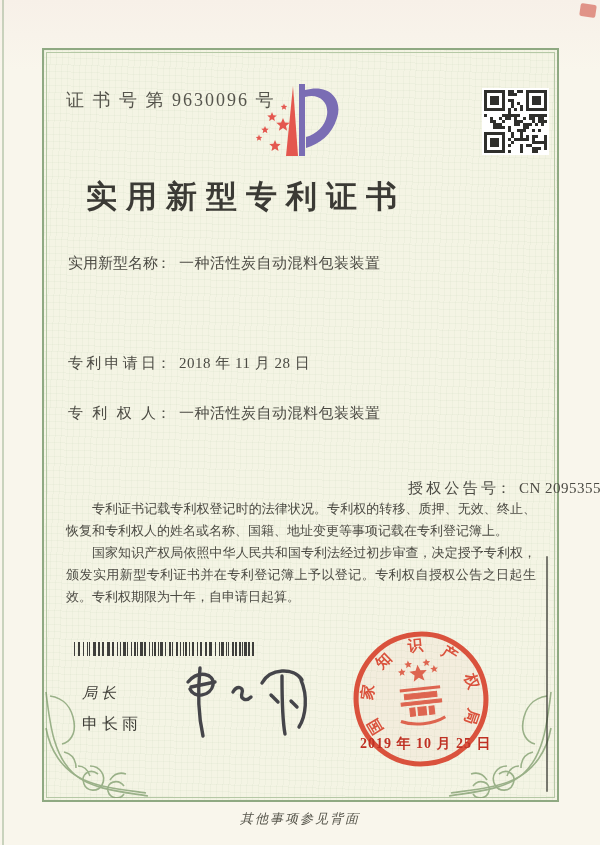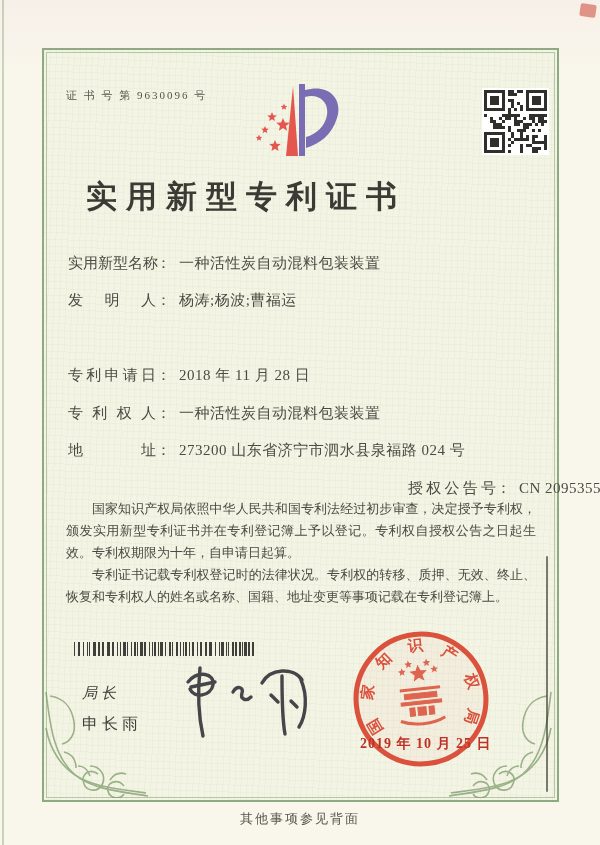--- a/index.html
+++ b/index.html
@@ -6,21 +6,21 @@
   .page{position:relative;width:600px;height:845px;margin:0 auto;overflow:hidden;
         background:linear-gradient(180deg,#f7f0e8 0,#f9f6ec 70px,#f9f6ec 100%);
         font-family:"Liberation Serif","DejaVu Serif",serif;color:#47463f;}
   .edge-strip{position:absolute;left:2px;top:0;width:2px;height:845px;background:rgba(130,160,120,.4);}
   .frame{position:absolute;left:42px;top:48px;width:513px;height:750px;border:2px solid #8fa982;
          background:
            repeating-linear-gradient(92deg, rgba(150,180,140,.07) 0 1px, transparent 1px 6px),
            repeating-linear-gradient(2deg, rgba(150,180,140,.07) 0 1px, transparent 1px 7px),
            #f4f4e4;}
   .frame-inner{position:absolute;inset:2px;border:1px solid #b5c8a5;pointer-events:none;}
-  .cert-no{position:absolute;left:66px;top:88px;font-size:11px;letter-spacing:2px;color:#55544c;}
+  .cert-no{position:absolute;left:66px;top:88px;font-size:18px;letter-spacing:2px;color:#55544c;}
   .logo{position:absolute;left:256px;top:84px;width:92px;height:82px;}
   .qr{position:absolute;left:482px;top:88px;width:63px;height:63px;background:#fff;padding:2px;}
   .title{position:absolute;left:0;top:176px;width:492px;margin:0;text-align:center;
          font-size:31px;font-weight:600;letter-spacing:9px;color:#3b3a35;}
   .f-row{position:absolute;left:68px;font-size:15px;color:#4b4a43;white-space:nowrap;}
   .lab{display:inline-block;width:88px;text-align:justify;text-align-last:justify;}
   .colon{display:inline-block;margin-right:8px;}
   .val{letter-spacing:.5px;}
   .grant-right{position:absolute;left:340px;top:0;white-space:nowrap;}
   .paras{position:absolute;left:66px;top:498px;width:470px;font-size:13px;line-height:22px;
@@ -29,21 +29,21 @@
   .barcode{position:absolute;left:74px;top:642px;width:182px;height:14px;}
   .director{position:absolute;left:82px;top:684px;font-size:15px;letter-spacing:4px;color:#3f3e38;font-style:italic;}
   .director-name{position:absolute;left:82px;top:714px;font-size:16px;letter-spacing:4px;color:#3f3e38;}
   .sig{position:absolute;left:170px;top:656px;width:155px;height:92px;}
   .seal{position:absolute;left:350px;top:628px;width:142px;height:142px;transform:rotate(-6deg);opacity:.92;}
   .seal-char{font-size:15px;font-weight:bold;fill:#d8452f;font-family:"Liberation Serif",serif;}
   .seal-date{position:absolute;left:360px;top:735px;font-size:14px;font-weight:600;color:#bf3124;
              letter-spacing:1px;z-index:6;}
   .page-num{position:absolute;left:0;top:777px;width:600px;text-align:center;font-size:12px;color:#4b4a43;letter-spacing:1px;}
   .back-note{position:absolute;left:0;top:810px;width:600px;text-align:center;font-size:13px;
-             color:#57564c;letter-spacing:2px;}
+             color:#57564c;letter-spacing:2px;font-style:italic;}
   .ornament{position:absolute;width:112px;height:108px;z-index:2;}
   .orn-left{left:40px;top:690px;}
   .orn-right{left:445px;top:690px;transform:scaleX(-1);}
   .scan-line{position:absolute;left:546px;top:556px;width:2px;height:236px;background:rgba(45,45,40,.62);
              border-radius:1px;z-index:8;}
   .red-smudge{position:absolute;left:580px;top:4px;width:16px;height:13px;background:rgba(205,70,55,.55);
               border-radius:2px;transform:rotate(8deg);}
   svg{display:block;}
 </style>
 </head>
@@ -191,39 +191,33 @@
         <rect x="3" y="45" width="15" height="15" fill="#ffffff"></rect>
         <rect x="6" y="48" width="9" height="9" fill="#2f2f2c"></rect>
       </g>
   </svg>
 
   <h1 class="title">实用新型专利证书</h1>
 
   <div class="f-row" style="top:254px">
     <span class="lab">实用新型名称</span><span class="colon">：</span><span class="val">一种活性炭自动混料包装装置</span>
   </div>
-  <div class="f-row" style="top:291px">
-    <span class="lab">发明人</span><span class="colon">：</span><span class="val">杨涛;杨波;曹福运</span>
-  </div>
-  <div class="f-row" style="top:366px">
+  <div class="f-row" style="top:354px">
     <span class="lab">专利申请日</span><span class="colon">：</span><span class="val">2018 年 11 月 28 日</span>
   </div>
   <div class="f-row" style="top:404px">
     <span class="lab">专利权人</span><span class="colon">：</span><span class="val">一种活性炭自动混料包装装置</span>
   </div>
-  <div class="f-row" style="top:441px">
-    <span class="lab">地址</span><span class="colon">：</span><span class="val">273200 山东省济宁市泗水县泉福路 024 号</span>
-  </div>
   <div class="f-row" style="top:479px">
     <span class="grant-right"><span class="lab">授权公告号</span><span class="colon">：</span><span class="val">CN 209535519 U</span></span>
   </div>
 
   <div class="paras">
+    <p>专利证书记载专利权登记时的法律状况。专利权的转移、质押、无效、终止、恢复和专利权人的姓名或名称、国籍、地址变更等事项记载在专利登记簿上。</p>
     <p>国家知识产权局依照中华人民共和国专利法经过初步审查，决定授予专利权，颁发实用新型专利证书并在专利登记簿上予以登记。专利权自授权公告之日起生效。专利权期限为十年，自申请日起算。</p>
-    <p>专利证书记载专利权登记时的法律状况。专利权的转移、质押、无效、终止、恢复和专利权人的姓名或名称、国籍、地址变更等事项记载在专利登记簿上。</p>
   </div>
 
   <svg class="barcode" viewBox="0 0 182 14" shape-rendering="crispEdges">
     <g id="bc-g">
         <rect x="0" y="0" width="1" height="14" fill="#3f3f3c"></rect>
         <rect x="4" y="0" width="2" height="14" fill="#3f3f3c"></rect>
         <rect x="9" y="0" width="1" height="14" fill="#3f3f3c"></rect>
         <rect x="13" y="0" width="1" height="14" fill="#3f3f3c"></rect>
         <rect x="15" y="0" width="1" height="14" fill="#3f3f3c"></rect>
         <rect x="19" y="0" width="3" height="14" fill="#3f3f3c"></rect>

